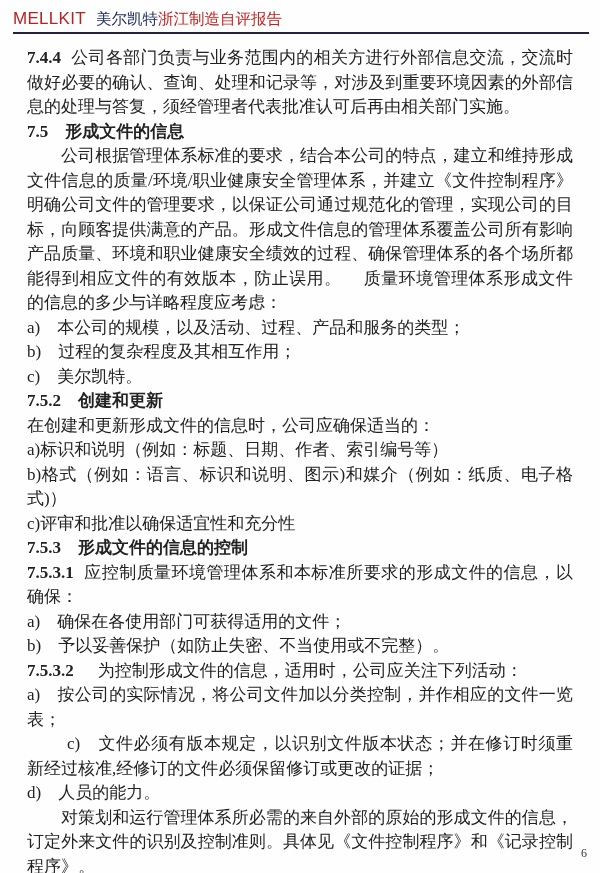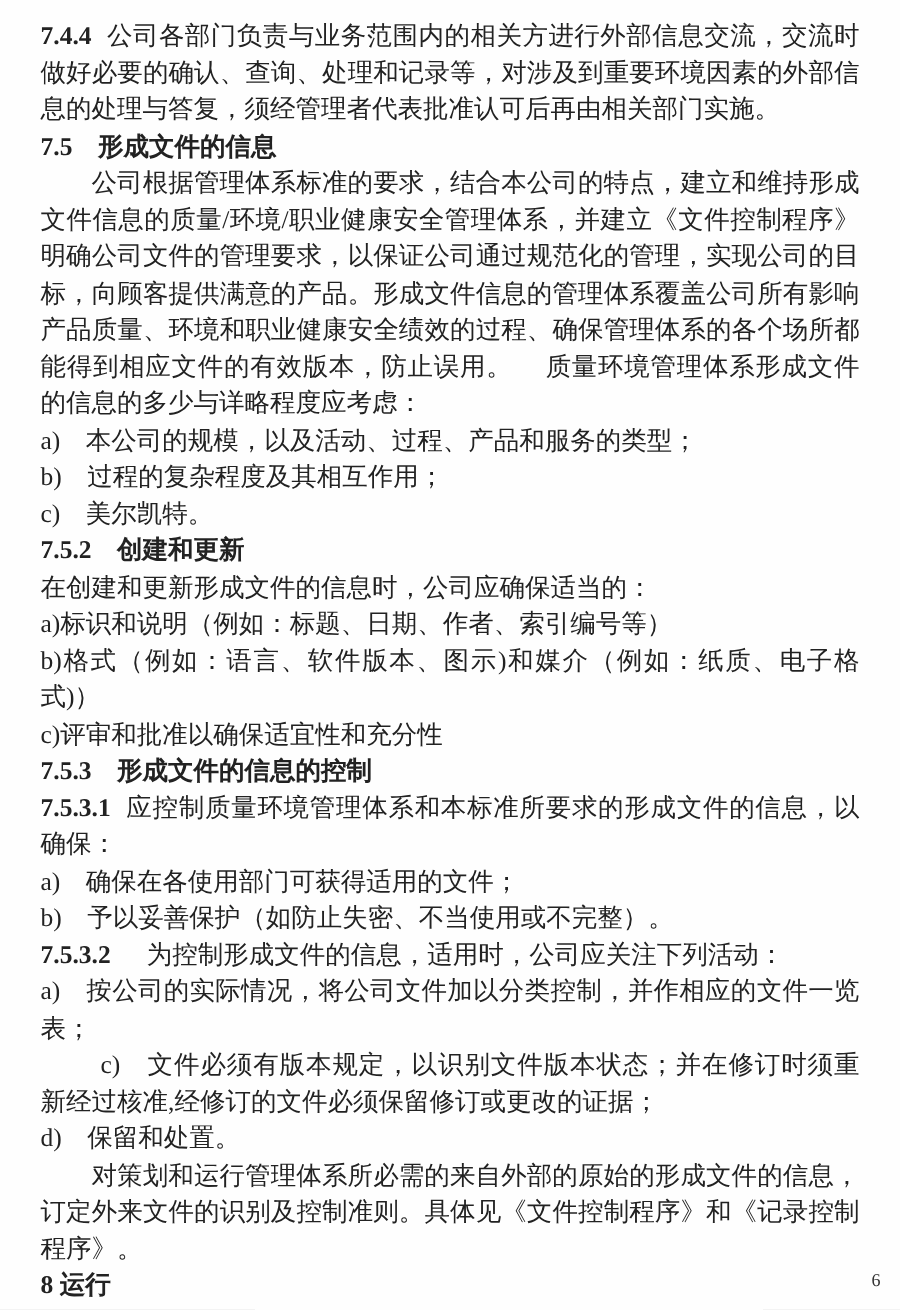--- a/index.html
+++ b/index.html
@@ -56,52 +56,56 @@
     position:absolute;
     right:13px; bottom:12px;
     font-size:12px; color:#333;
   }
 </style>
 </head>
 <body>
 
 <div class="page">
 
+  <div class="header">
+    <span class="brand">MELLKIT</span>
+    <span class="brand-cn">美尔凯特</span><span class="title-red">浙江制造自评报告</span>
+  </div>
 
   <div class="content">
 
     <p><span class="num">7.4.4</span><span>公司各部门负责与业务范围内的相关方进行外部信息交流，交流时做好必要的确认、查询、处理和记录等，对涉及到重要环境因素的外部信息的处理与答复，须经管理者代表批准认可后再由相关部门实施。</span></p>
 
     <p class="bold">7.5　形成文件的信息</p>
 
     <p class="indent">公司根据管理体系标准的要求，结合本公司的特点，建立和维持形成文件信息的质量/环境/职业健康安全管理体系，并建立《文件控制程序》明确公司文件的管理要求，以保证公司通过规范化的管理，实现公司的目标，向顾客提供满意的产品。形成文件信息的管理体系覆盖公司所有影响产品质量、环境和职业健康安全绩效的过程、确保管理体系的各个场所都能得到相应文件的有效版本，防止误用。　 质量环境管理体系形成文件的信息的多少与详略程度应考虑：</p>
 
     <p class="li">a)　本公司的规模，以及活动、过程、产品和服务的类型；</p>
     <p class="li">b)　过程的复杂程度及其相互作用；</p>
     <p class="li">c)　美尔凯特。</p>
 
     <p class="bold">7.5.2　创建和更新</p>
     <p>在创建和更新形成文件的信息时，公司应确保适当的：</p>
 
     <p class="li">a)标识和说明（例如：标题、日期、作者、索引编号等）</p>
-    <p class="li">b)格式（例如：语言、软件版本、图示)和媒介（例如：纸质、电子格式)）</p>
+    <p class="li">b)格式（例如：语言、标识和说明、图示)和媒介（例如：纸质、电子格式)）</p>
     <p class="li">c)评审和批准以确保适宜性和充分性</p>
 
     <p class="bold">7.5.3　形成文件的信息的控制</p>
 
     <p><span class="num">7.5.3.1</span><span>应控制质量环境管理体系和本标准所要求的形成文件的信息，以确保：</span></p>
 
     <p class="li">a)　确保在各使用部门可获得适用的文件；</p>
     <p class="li">b)　予以妥善保护（如防止失密、不当使用或不完整）。</p>
 
     <p><span class="num num-wide">7.5.3.2</span><span>为控制形成文件的信息，适用时，公司应关注下列活动：</span></p>
 
     <p class="li">a)　按公司的实际情况，将公司文件加以分类控制，并作相应的文件一览表；</p>
     <p class="hang-c">c)　文件必须有版本规定，以识别文件版本状态；并在修订时须重新经过核准,经修订的文件必须保留修订或更改的证据；</p>
-    <p class="li2">d)　保留和处置。</p>
+    <p class="li2">d)　人员的能力。</p>
 
     <p class="indent">对策划和运行管理体系所必需的来自外部的原始的形成文件的信息，订定外来文件的识别及控制准则。具体见《文件控制程序》和《记录控制程序》。</p>
 
     <p class="h8">8 运行</p>
 
   </div>
 
   <div class="page-num">6</div>
 
 </div>

